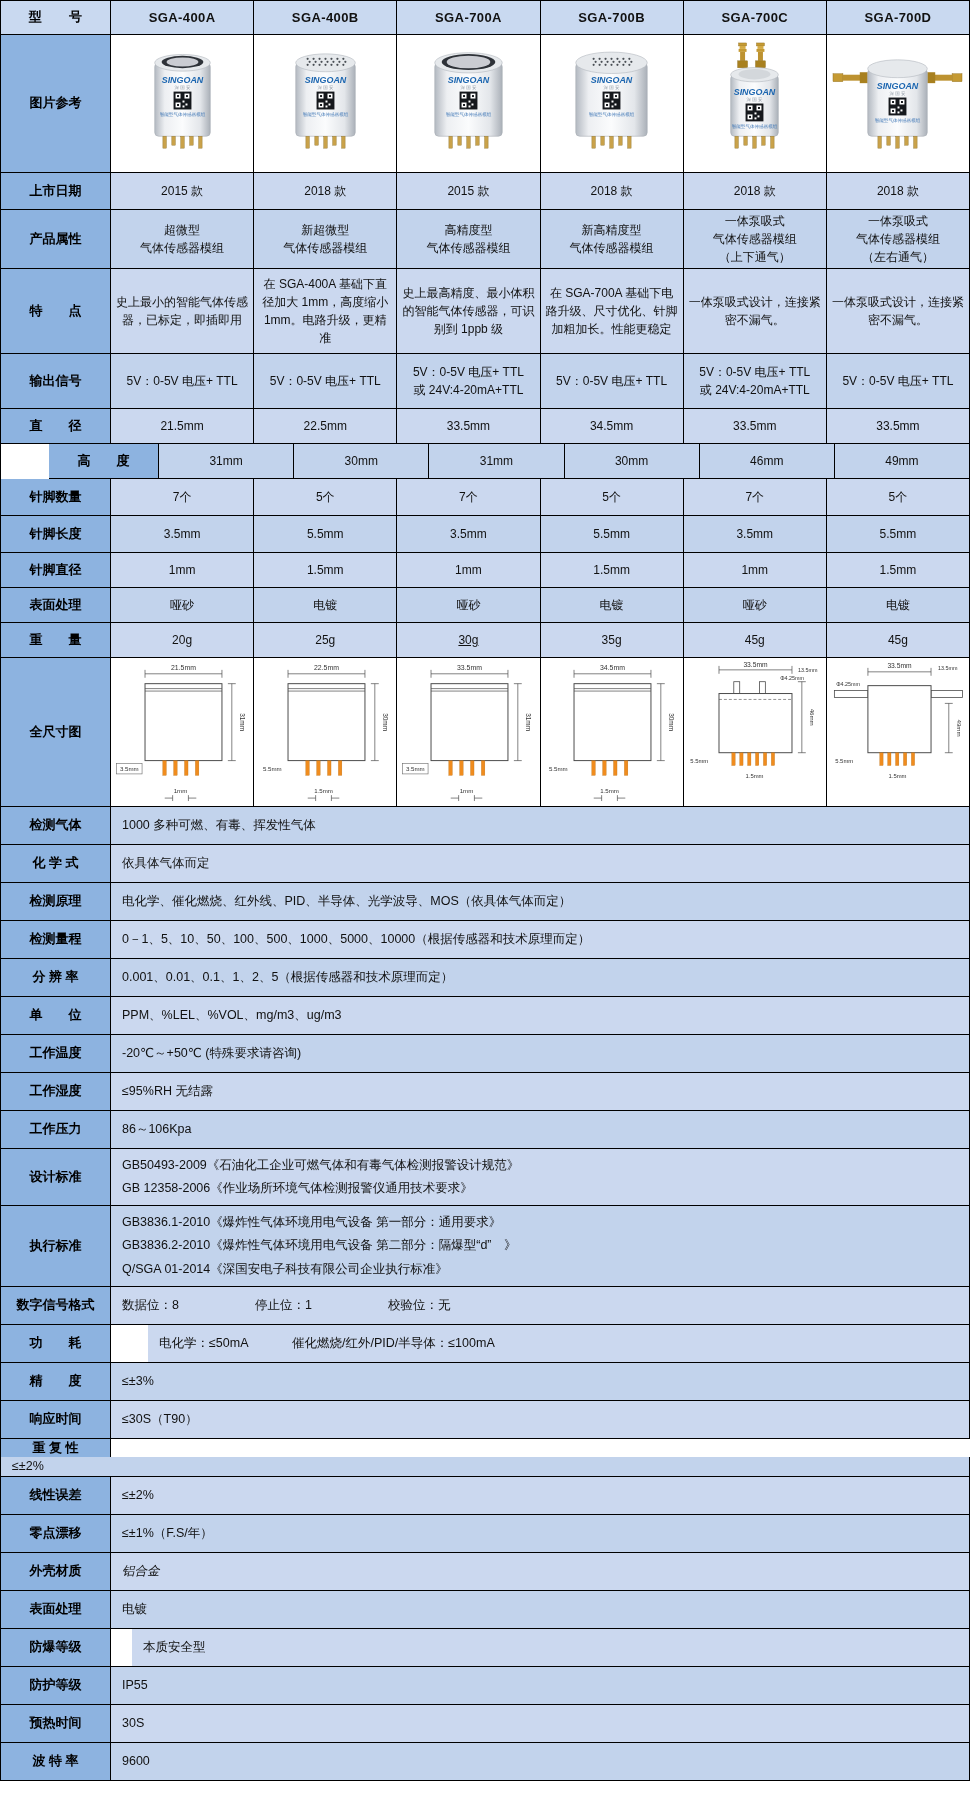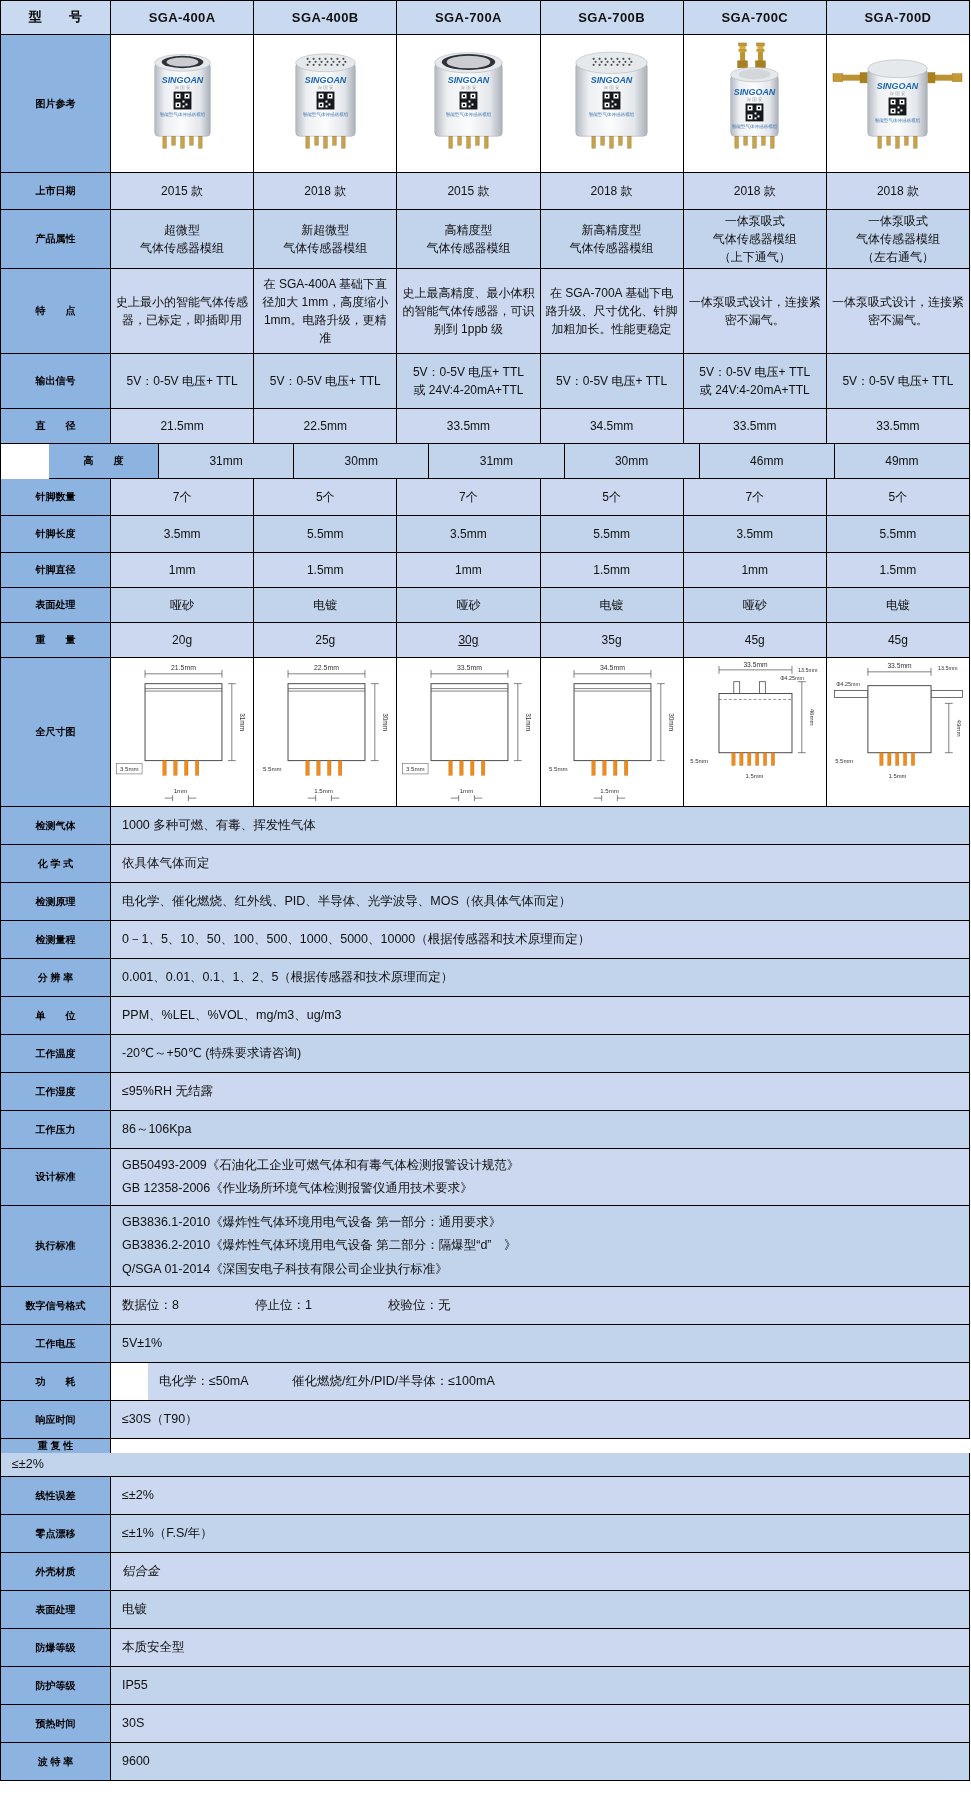--- a/index.html
+++ b/index.html
@@ -7,21 +7,21 @@
     --header-bg:#c9d9f0;
     --cell-a:#cbd8ef;
     --cell-b:#c2d3ec;
     --border:#000000;
   }
   html,body{margin:0;padding:0;background:#fff;}
   body{width:971px;font-family:"Liberation Sans","DejaVu Sans",sans-serif;color:#111;}
   #spec-table{width:969px;border-top:1px solid var(--border);border-left:1px solid var(--border);background:#fff;}
   .t-row{display:flex;border-bottom:1px solid var(--border);}
   .cell{border-right:1px solid var(--border);box-sizing:border-box;display:flex;align-items:center;justify-content:center;text-align:center;overflow:hidden;}
-  .label-cell{width:110px;flex:none;background:var(--label-bg);font-weight:bold;font-size:10px;color:#000;line-height:1.4;white-space:pre-line;}
+  .label-cell{width:110px;flex:none;background:var(--label-bg);font-weight:bold;font-size:13px;color:#000;line-height:1.4;white-space:pre-line;}
   .data-cell{flex:1;font-size:12px;line-height:1.5;white-space:pre-line;padding:2px 5px;}
   .header-row .cell{background:var(--header-bg);font-weight:bold;font-size:13px;letter-spacing:0.4px;}
   .img-cell{flex:1;background:#fff;padding:0;}
   .full-content{flex:1;justify-content:flex-start;text-align:left;padding-left:11px;font-size:12.5px;line-height:1.85;white-space:pre-line;}
   .seg{display:inline-block;min-width:133px;}
   svg{display:block;}
 </style>
 </head>
 <body>
 
@@ -607,29 +607,29 @@
     <div class="t-row" style="height: 80px;">
       <div class="cell label-cell">执行标准</div>
       <div class="cell full-content" style="background: rgb(194, 211, 236);">GB3836.1-2010《爆炸性气体环境用电气设备 第一部分：通用要求》
 GB3836.2-2010《爆炸性气体环境用电气设备 第二部分：隔爆型“d”　》
 Q/SGA 01-2014《深国安电子科技有限公司企业执行标准》</div>
     </div>
     <div class="t-row" style="height: 37px;">
       <div class="cell label-cell">数字信号格式</div>
       <div class="cell full-content" style="background: rgb(203, 216, 239);"><span class="seg">数据位：8</span><span class="seg">停止位：1</span><span class="seg">校验位：无</span></div>
     </div>
-    <div class="t-row" style="height: 37px;">
-      <div class="cell label-cell">工作电压</div>
-      <div class="cell full-content" style="background: rgb(194, 211, 236);">5V±1%</div>
-    </div>
     <div class="t-row" style="height: 37px; gap: 37px;">
       <div class="cell label-cell">功　　耗</div>
       <div class="cell full-content" style="background: rgb(203, 216, 239);"><span class="seg">电化学：≤50mA</span><span class="seg">催化燃烧/红外/PID/半导体：≤100mA</span></div>
     </div>
     <div class="t-row" style="height: 37px;">
+      <div class="cell label-cell">精　　度</div>
+      <div class="cell full-content" style="background: rgb(194, 211, 236);">≤±3%</div>
+    </div>
+    <div class="t-row" style="height: 37px;">
       <div class="cell label-cell">响应时间</div>
       <div class="cell full-content" style="background: rgb(203, 216, 239);">≤30S（T90）</div>
     </div>
     <div class="t-row" style="height: 37px; flex-direction: column;">
       <div class="cell label-cell">重 复 性</div>
       <div class="cell full-content" style="background: rgb(194, 211, 236);">≤±2%</div>
     </div>
     <div class="t-row" style="height: 37px;">
       <div class="cell label-cell">线性误差</div>
       <div class="cell full-content" style="background: rgb(203, 216, 239);">≤±2%</div>
@@ -639,21 +639,21 @@
       <div class="cell full-content" style="background: rgb(194, 211, 236);">≤±1%（F.S/年）</div>
     </div>
     <div class="t-row" style="height: 37px;">
       <div class="cell label-cell">外壳材质</div>
       <div class="cell full-content" style="background: rgb(203, 216, 239); font-style: italic;">铝合金</div>
     </div>
     <div class="t-row" style="height: 37px;">
       <div class="cell label-cell">表面处理</div>
       <div class="cell full-content" style="background: rgb(194, 211, 236);">电镀</div>
     </div>
-    <div class="t-row" style="height: 37px;">
+    <div class="t-row" style="height: 37px; gap: 21px;">
       <div class="cell label-cell">防爆等级</div>
       <div class="cell full-content" style="background: rgb(203, 216, 239);">本质安全型</div>
     </div>
     <div class="t-row" style="height: 37px;">
       <div class="cell label-cell">防护等级</div>
       <div class="cell full-content" style="background: rgb(194, 211, 236);">IP55</div>
     </div>
     <div class="t-row" style="height: 37px;">
       <div class="cell label-cell">预热时间</div>
       <div class="cell full-content" style="background: rgb(203, 216, 239);">30S</div>

